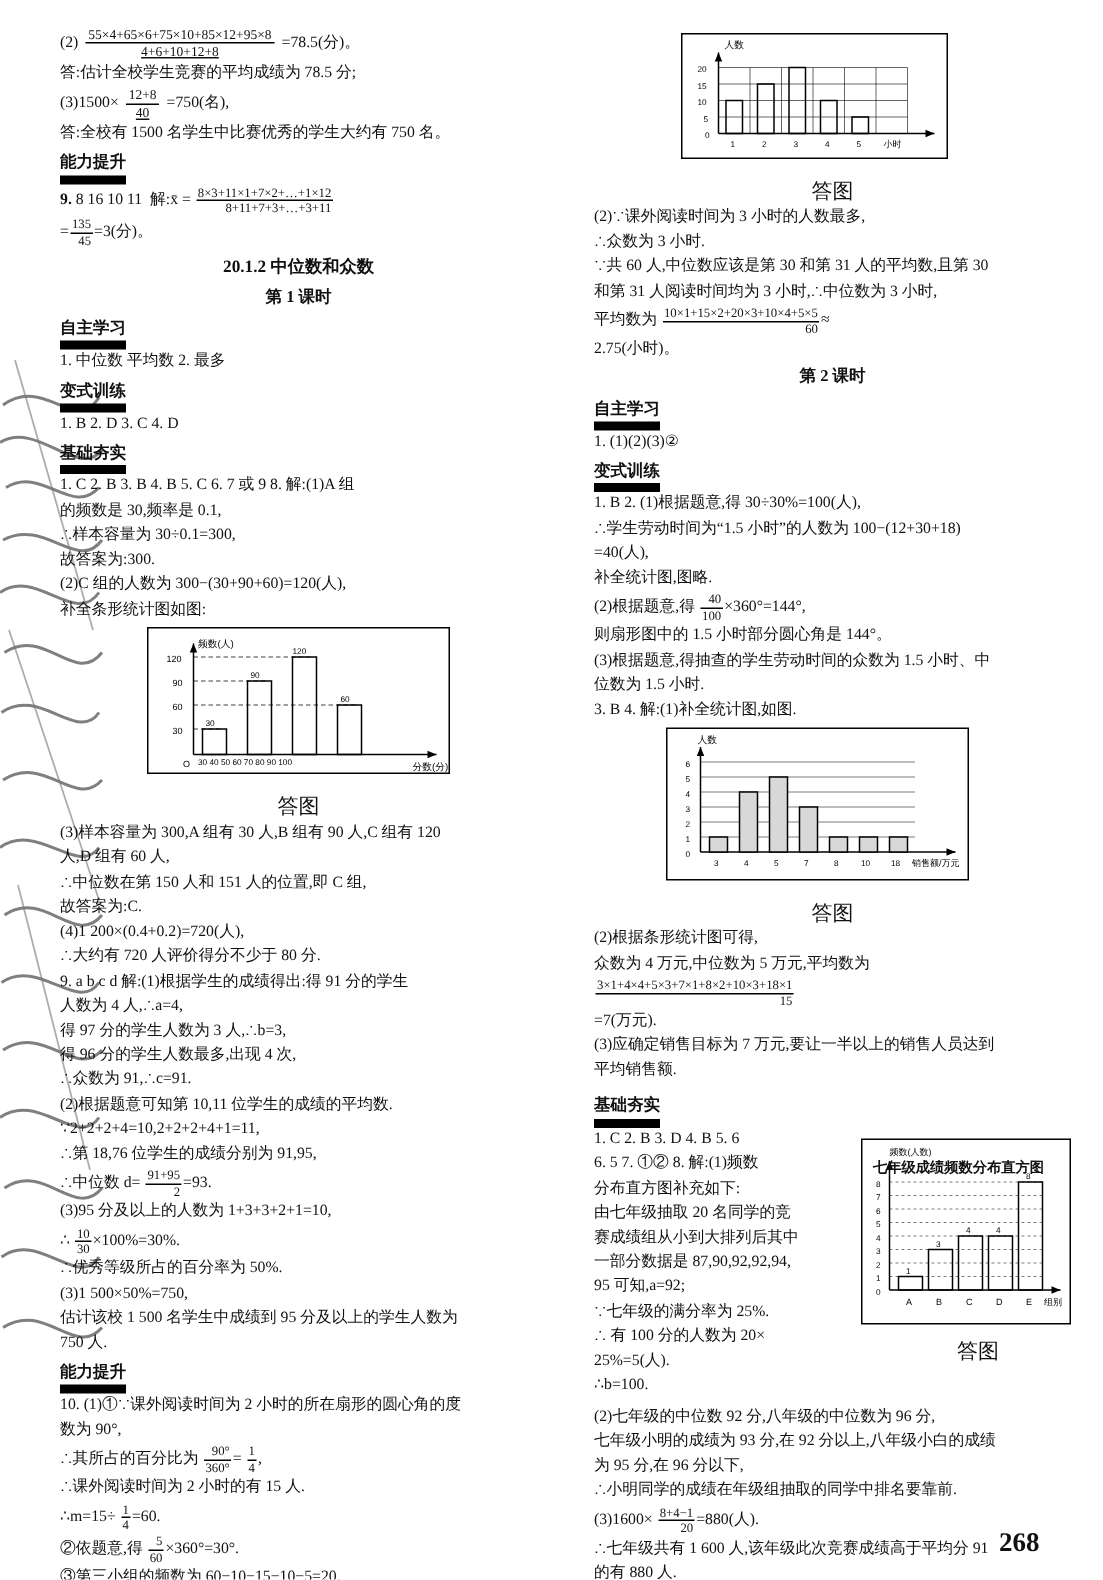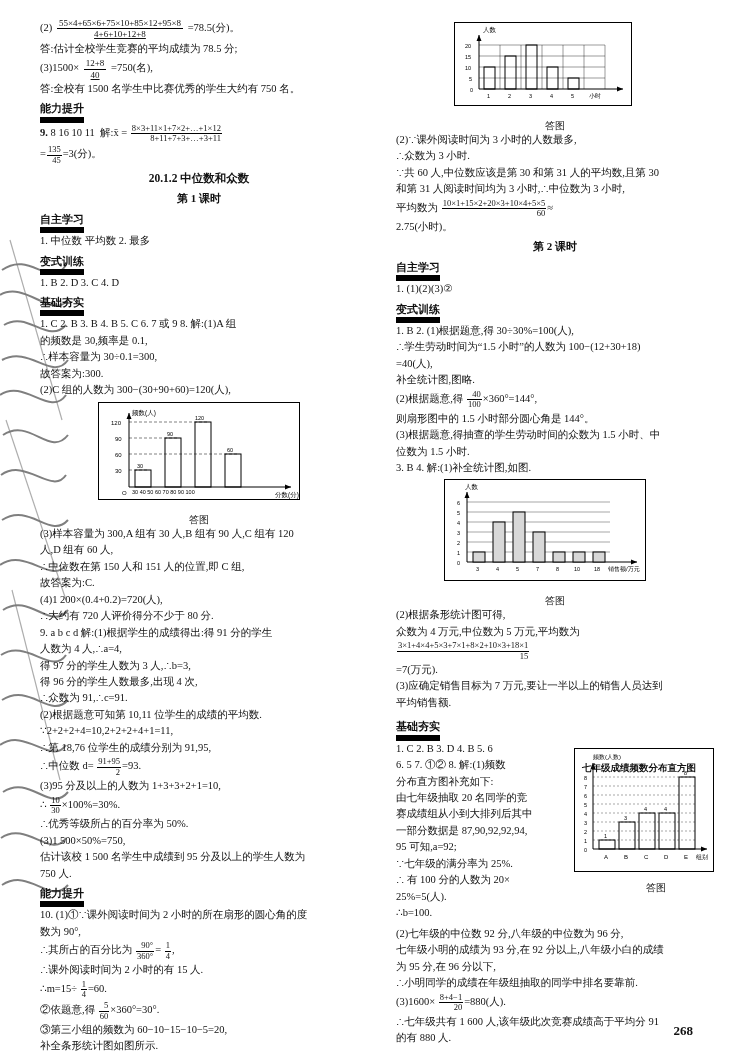--- a/index.html
+++ b/index.html
@@ -32,24 +32,24 @@
   
   .frac{display:inline-block;vertical-align:middle;text-align:center;font-size:9px;line-height:1.15;margin:0 2px;}
   .frac .num{display:block;border-bottom:1px solid #000;padding:0 2px;}
   .frac .den{display:block;padding:0 2px;text-decoration:underline;}
   .fracs{display:inline-block;vertical-align:middle;text-align:right;font-size:8.5px;line-height:1.1;margin:0 1px;}
   .fracs .num{display:block;border-bottom:1px solid #000;padding:0 1px;}
   .fracs .den{display:block;padding:0 1px;}
 
   
   .figbox{border:1px solid #000;margin:4px auto;position:relative;background:#fff;}
-  .figcap{text-align:center;font-size:10px;margin-top:13px;}
-
-  
-  .pageno{position:absolute;right:42px;bottom:14px;font-weight:bold;font-size:13px;}
+  .figcap{text-align:center;font-size:14px;margin-top:13px;}
+
+  
+  .pageno{position:absolute;right:42px;bottom:14px;font-weight:bold;font-size:18px;}
 
   
   .scribble{position:absolute;left:0;top:120px;width:70px;height:820px;pointer-events:none;}
 
   
   svg{display:block;}
 </style>
 </head>
 <body>
 
@@ -129,20 +129,21 @@
 
     <div><span class="hdr">变式训练</span></div>
     <div class="blk">1. B    2. D    3. C    4. D</div>
 
     <div><span class="hdr">基础夯实</span></div>
     <div class="blk">1. C    2. B    3. B    4. B    5. C    6. 7 或 9    8. 解:(1)A 组</div>
     <div class="blk">的频数是 30,频率是 0.1,</div>
     <div class="blk">∴样本容量为 30÷0.1=300,</div>
     <div class="blk">故答案为:300.</div>
     <div class="blk">(2)C 组的人数为 300−(30+90+60)=120(人),</div>
+    <div class="blk">补全条形统计图如图:</div>
 
     <div class="figbox" style="width:200px;height:96px;">
       <svg width="200" height="96" viewBox="0 0 200 96">
 
         <line x1="30" y1="84" x2="192" y2="84" stroke="#000" stroke-width="1"></line>
         <line x1="30" y1="84" x2="30" y2="10" stroke="#000" stroke-width="1"></line>
         <polygon points="192,84 186,81.5 186,86.5" fill="#000"></polygon>
         <polygon points="30,10 27.5,16 32.5,16" fill="#000"></polygon>
         <text x="33" y="12" font-size="6.5" font-family="'Liberation Sans',sans-serif">频数(人)</text>
         <text x="176" y="94" font-size="6.5" font-family="'Liberation Sans',sans-serif">分数(分)</text>

